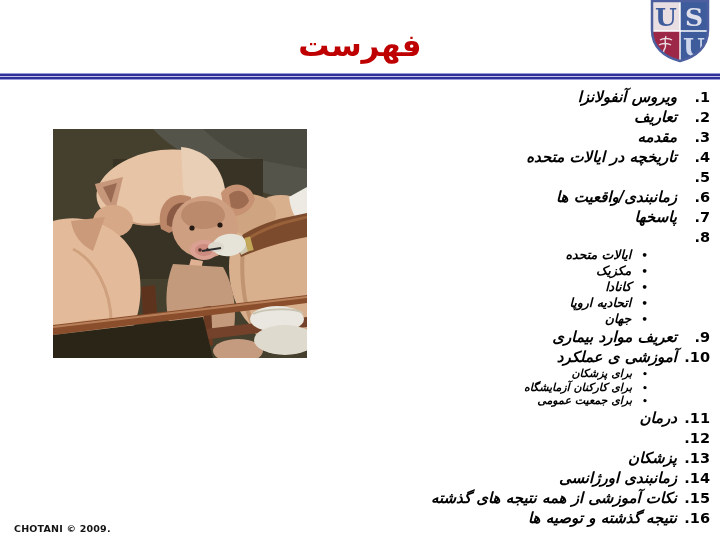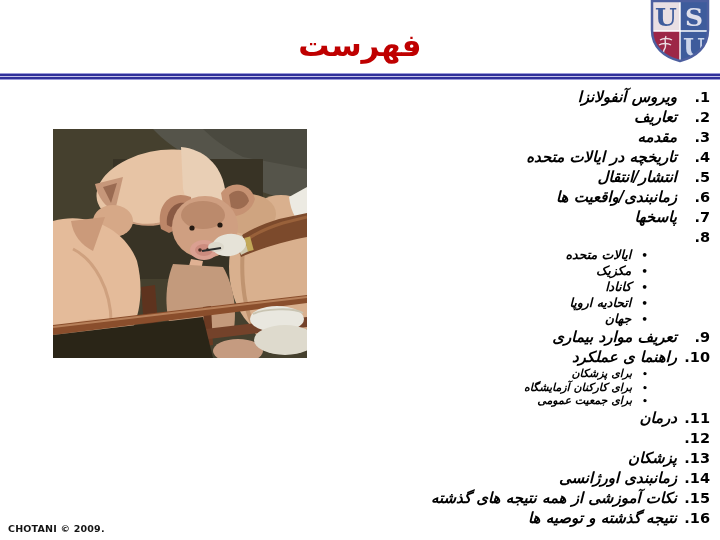--- a/index.html
+++ b/index.html
@@ -44,21 +44,21 @@
   .row.main .num{
     width:26px;min-width:26px;direction:ltr;unicode-bidi:embed;
     text-align:right;font-size:14.5px;
   }
   .row.b1{height:16px;line-height:16px;font-size:12.5px;padding-right:62px;gap:10px;}
   .row.b2{height:13.5px;line-height:13.5px;font-size:11px;padding-right:62px;gap:10px;}
   .bullet{font-size:0.85em;}
 
   
   .footer{
-    position:absolute;left:8px;bottom:6px;font-size:9.5px;font-weight:bold;
+    position:absolute;left:14px;bottom:6px;font-size:9.5px;font-weight:bold;
     color:#141414;letter-spacing:0.2px;
   }
 </style>
 </head>
 <body>
 
 <div class="slide">
 
   <div class="title">فهرست</div>
 
@@ -175,21 +175,20 @@
     <div class="row main">
       <span class="num">.3</span>
       <span class="txt">مقدمه</span>
     </div>
     <div class="row main">
       <span class="num">.4</span>
       <span class="txt">تاریخچه در ایالات متحده</span>
     </div>
     <div class="row main">
       <span class="num">.5</span>
-      <span class="txt">انتشار/انتقال</span>
     </div>
     <div class="row main">
       <span class="num">.6</span>
       <span class="txt">زمانبندی/واقعیت ها</span>
     </div>
     <div class="row main">
       <span class="num">.7</span>
       <span class="txt">پاسخها</span>
     </div>
     <div class="row main">
@@ -216,21 +215,21 @@
       <span class="bullet">•</span>
       <span class="txt">جهان</span>
     </div>
 
     <div class="row main">
       <span class="num">.9</span>
       <span class="txt">تعریف موارد بیماری</span>
     </div>
     <div class="row main">
       <span class="num">.10</span>
-      <span class="txt">راهنما ی عملکرد</span>
+      <span class="txt">آموزشی ی عملکرد</span>
     </div>
 
     <div class="row b2">
       <span class="bullet">•</span>
       <span class="txt">برای پزشکان</span>
     </div>
     <div class="row b2">
       <span class="bullet">•</span>
       <span class="txt">برای کارکنان آزمایشگاه</span>
     </div>

